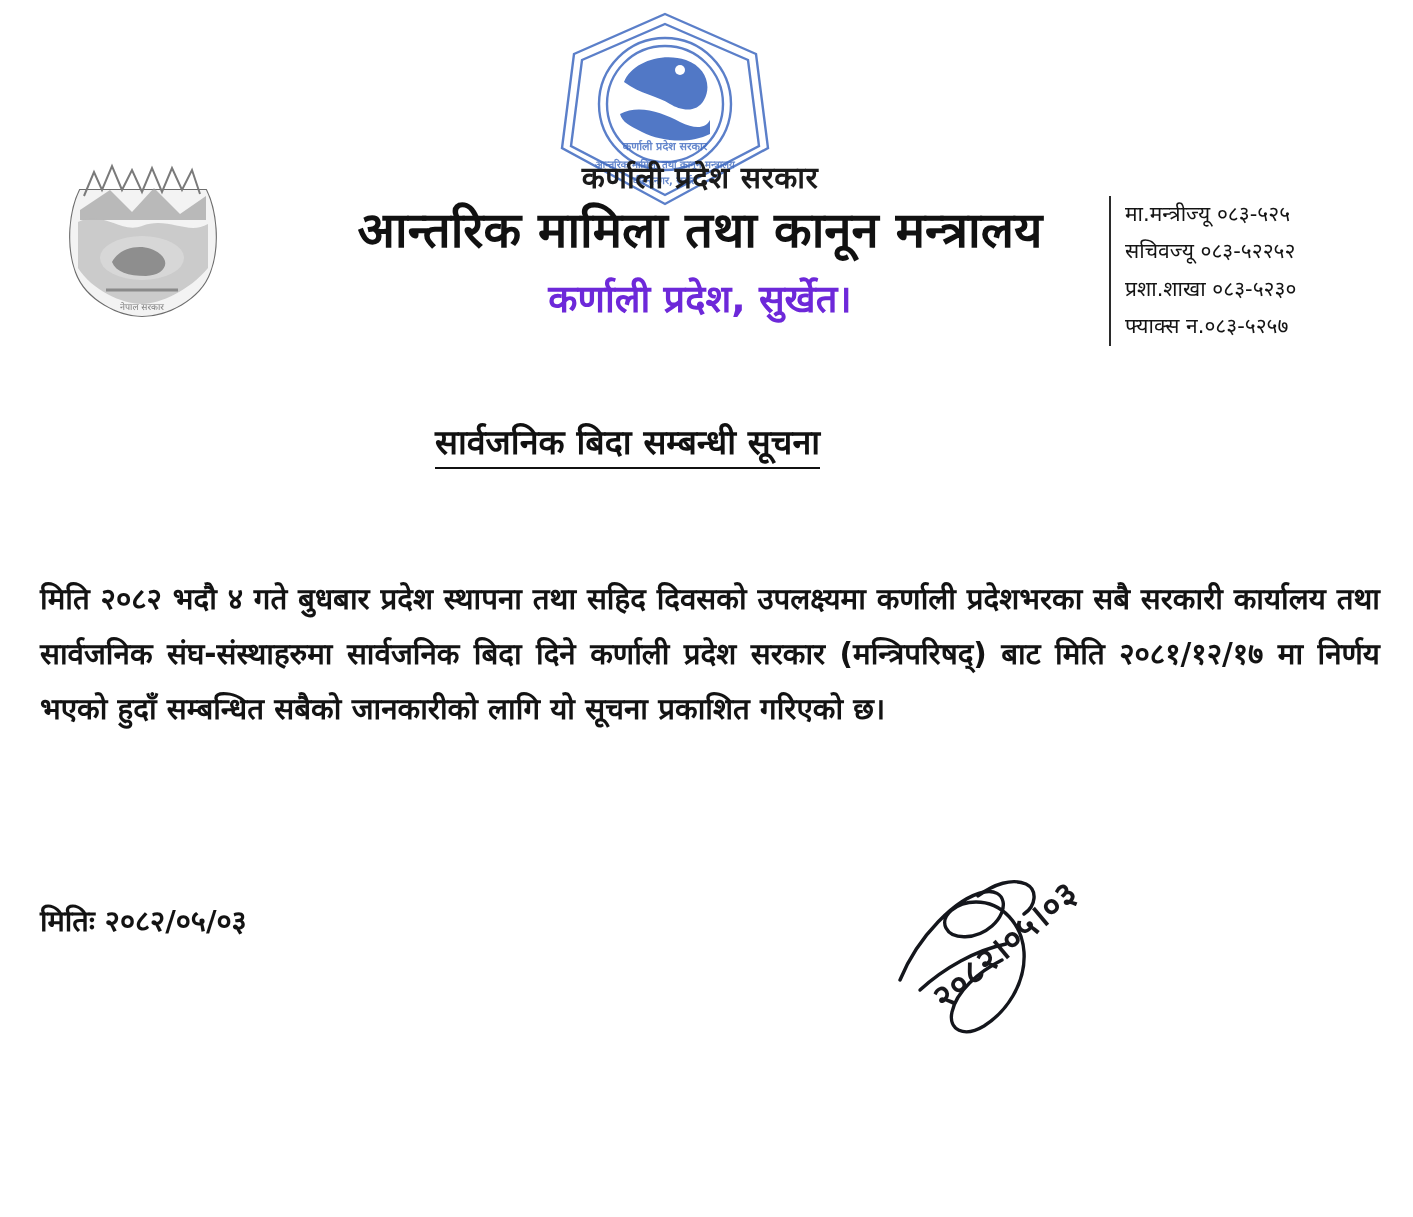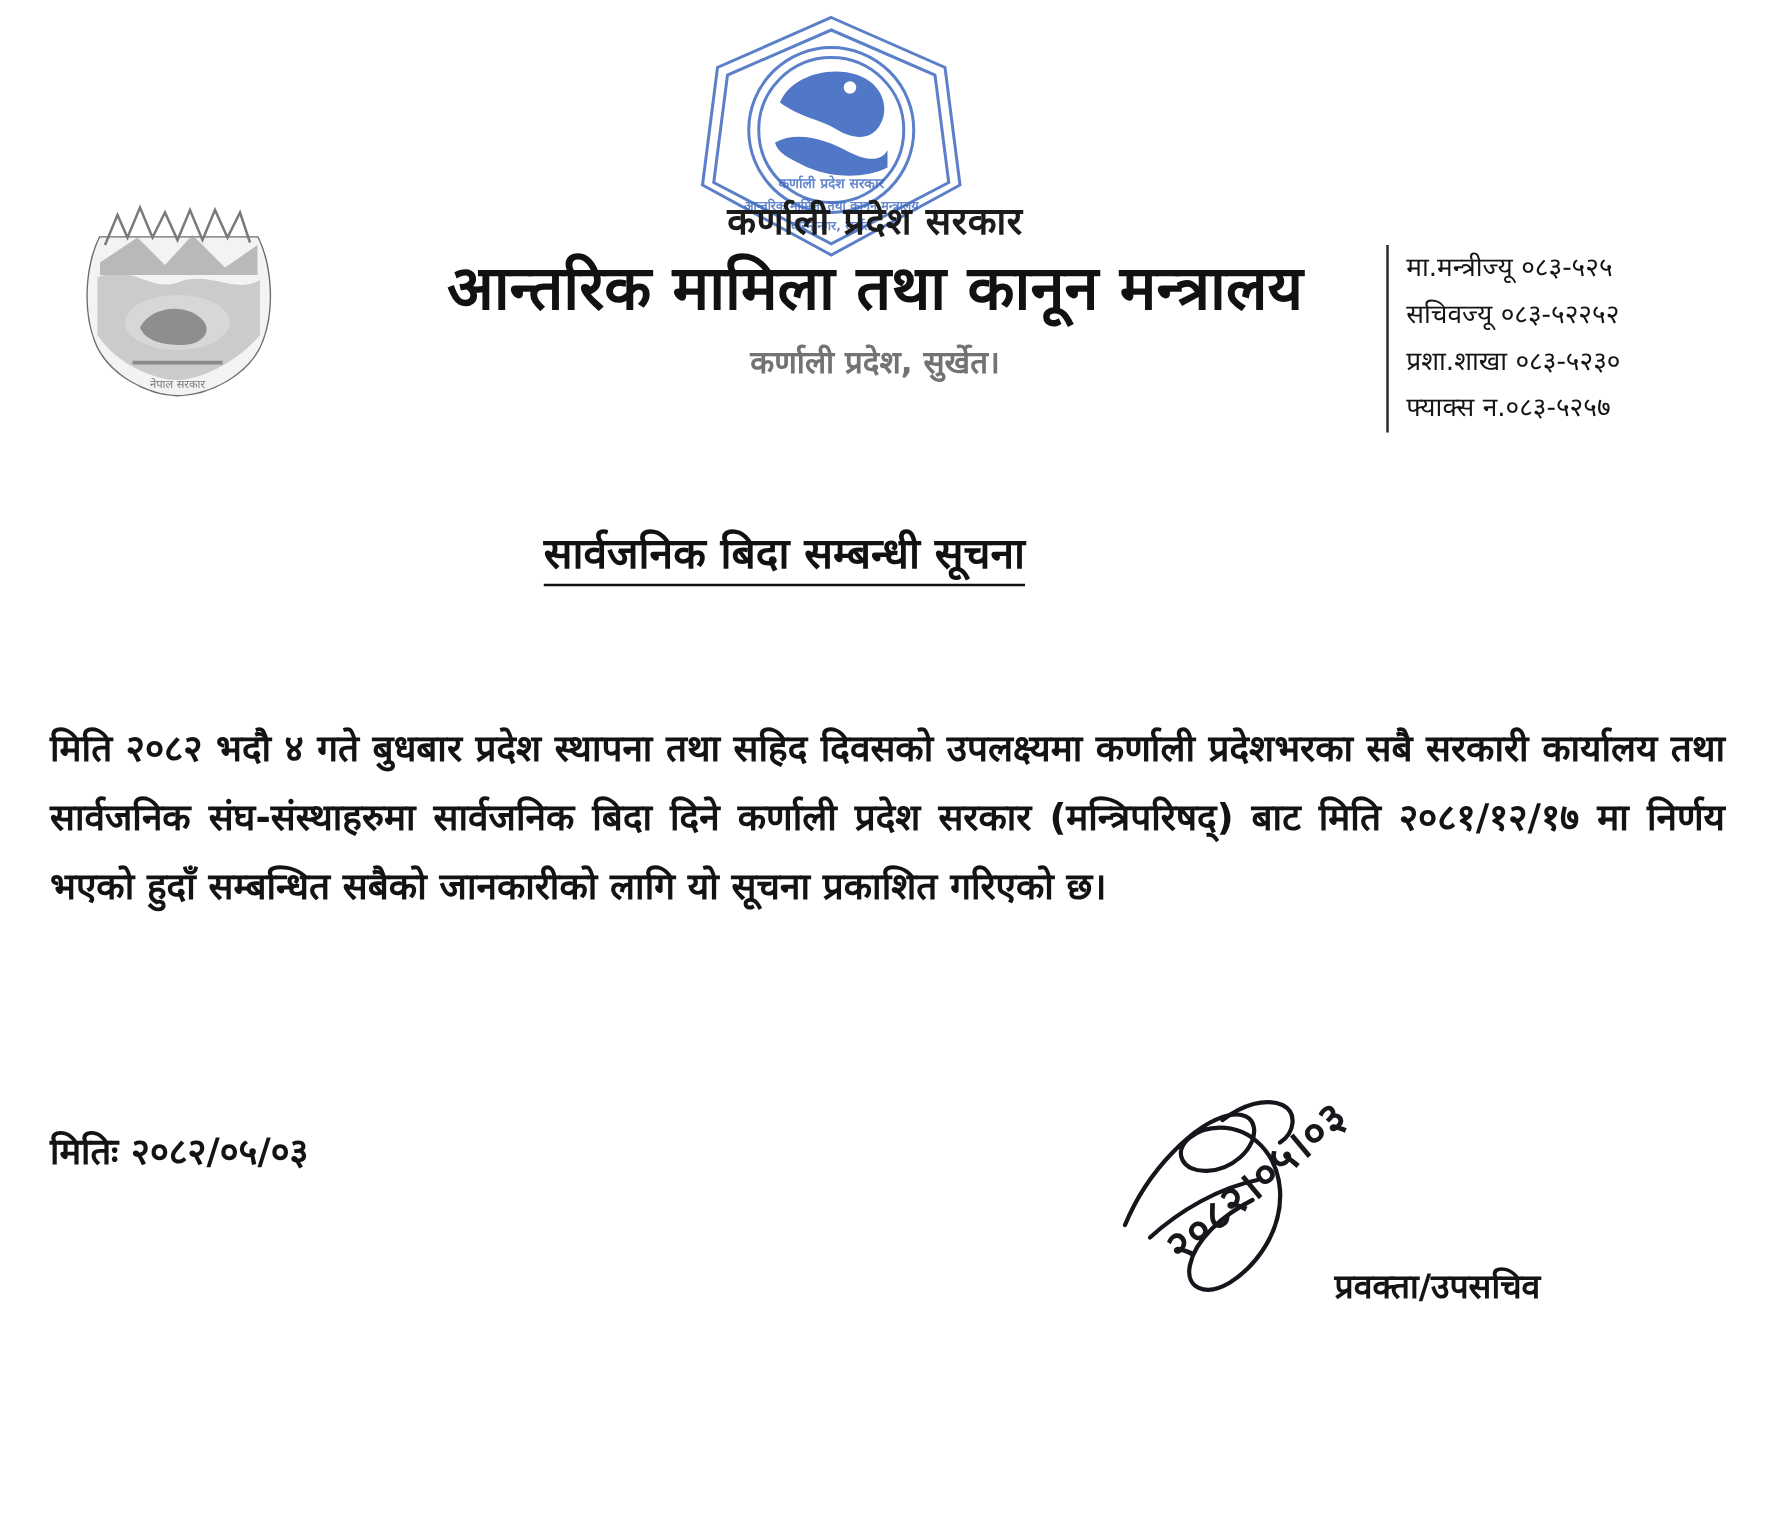--- a/index.html
+++ b/index.html
@@ -64,23 +64,23 @@
   }
   .ministry-line {
     font-size: 49px;
     font-weight: 700;
     color: #111;
     line-height: 1.25;
     margin-top: 4px;
     white-space: nowrap;
   }
   .province-line {
-    font-size: 25px;
-    font-weight: 700;
-    color: #737373;
+    font-size: 38px;
+    font-weight: 700;
+    color: #6d28d9;
     margin-top: 10px;
   }
 
   
   .contacts {
     position: absolute;
     right: 38px;
     top: 196px;
     width: 250px;
     text-align: left;
@@ -251,16 +251,15 @@
     <g fill="none" stroke="#14161c" stroke-width="3.4" stroke-linecap="round">
       <path d="M40 140 C58 96 96 58 124 52 C146 48 150 70 132 86 C116 100 92 100 86 88 C80 76 96 62 116 62 C142 62 162 84 164 112 C166 144 146 172 124 186 C104 198 88 190 92 172 C96 152 118 132 142 120"></path>
       <path d="M118 56 C134 44 152 38 166 44 C178 50 176 66 164 74"></path>
       <path d="M60 150 C84 128 116 110 146 104"></path>
     </g>
   </svg>
 
   <div class="sig-date">२०८२।०५।०३</div>
 
   <div class="sign-block">
-    <div class="sign-post">प्रवक्ता/उपसचिव</div>
   </div>
 
 </div>
 
 </body></html>

